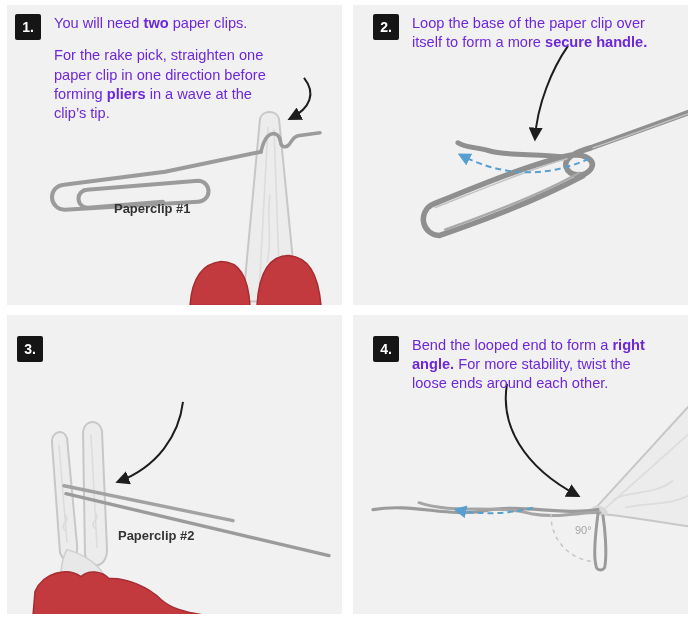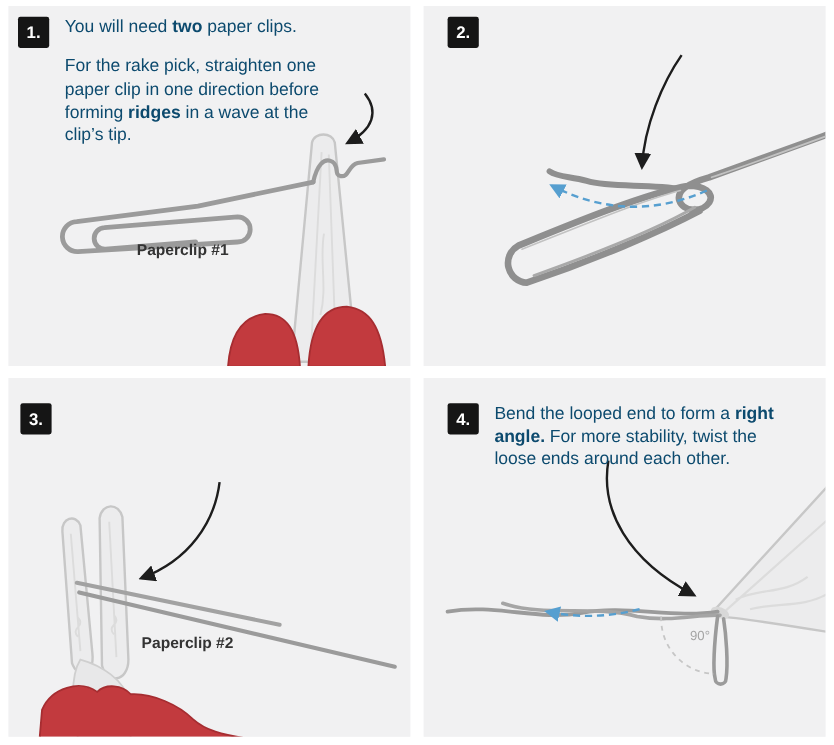--- a/index.html
+++ b/index.html
@@ -15,21 +15,21 @@
   .caption{position:relative;z-index:2;display:flex;align-items:flex-start;}
   .panel--1 .caption{padding:9px 8px 0 8px;}
   .panel--2 .caption{padding:9px 6px 0 20px;}
   .panel--3 .caption{padding:21px 8px 0 10px;}
   .panel--4 .caption{padding:21px 6px 0 20px;}
   .badge{
     width:26px;height:26px;flex:0 0 auto;background:#151515;color:#ffffff;
     font-size:14px;font-weight:bold;display:flex;align-items:center;justify-content:center;
     border-radius:2px;
   }
-  .texts{margin-left:13px;color:#0c4a6e;font-size:14.6px;line-height:1.32;}
+  .texts{margin-left:13px;color:#6d28d9;font-size:14.6px;line-height:1.32;}
   .panel--1 .texts{width:232px;}
   .panel--2 .texts{width:258px;}
   .panel--3 .texts{width:254px;}
   .panel--4 .texts{width:254px;}
   .texts p{margin:0;}
   .texts p + p{margin-top:13px;}
   .texts b{font-weight:bold;}
   svg text.clip-label{font-family:"Liberation Sans", sans-serif;font-size:13px;font-weight:bold;fill:#333333;}
   svg text.angle-label{font-family:"Liberation Sans", sans-serif;font-size:11px;fill:#a5a5a5;}
 </style>
@@ -63,38 +63,41 @@
         <path d="M 254,147 L 158,167 L 57,180 A 12.5 12.5 0 0 0 58,205 L 191,197 A 10.5 10.5 0 0 0 191,176 L 80,185 A 9 9 0 0 0 81,203 L 156,197" fill="none" stroke="#9b9b9b" stroke-width="4" stroke-linecap="round" stroke-linejoin="round"></path>
         <path d="M 254,147 C 257,133 263,126 270,130 C 276,134 271,141 277,142 C 284,143 283,133 291,131 L 313,128" fill="none" stroke="#9b9b9b" stroke-width="3.5" stroke-linecap="round"></path>
       </g>
       <path d="M 297,73 C 309,88 304,103 283,114" fill="none" stroke="#1d1d1d" stroke-width="2" marker-end="url(#mk-black)"></path>
       <text class="clip-label" x="107" y="208">Paperclip #1</text>
     </svg>
     <div class="caption">
       <div class="badge">1.</div>
       <div class="texts">
         <p><span>You will need </span><b>two</b><span> paper clips.</span></p>
-        <p><span>For the rake pick, straighten one paper clip in one direction before forming </span><b>ridges</b><span> in a wave at the clip’s tip.</span></p>
+        <p><span>For the rake pick, straighten one paper clip in one direction before forming </span><b>pliers</b><span> in a wave at the clip’s tip.</span></p>
       </div>
     </div>
   </section>
 
   <section class="panel panel--2">
     <svg class="illu" viewBox="0 0 335 300" preserveAspectRatio="none">
       <g>
         <path d="M 340,106 C 302,120 263,134 238,143 C 220,148 211,154 213,162 C 216,172 232,173 238,164 C 243,156 233,150 221,150 C 185,156 118,184 79,200 A 16.5 16.5 0 0 0 86,231 C 142,212 196,189 230,171" fill="none" stroke="#8f8f8f" stroke-width="5.5" stroke-linecap="round" stroke-linejoin="round"></path>
         <path d="M 216,153 C 186,148 156,152 136,146 C 122,142 112,143 105,138" fill="none" stroke="#8f8f8f" stroke-width="5" stroke-linecap="round"></path>
         <path d="M 92,225 C 145,206 195,186 226,168" fill="none" stroke="#a9a9a9" stroke-width="2.4" stroke-linecap="round"></path>
         <path d="M 340,107 C 302,121 264,135 240,143 M 82,203 C 130,184 180,163 214,154" fill="none" stroke="#c2c2c2" stroke-width="1.4" stroke-linecap="round"></path>
       </g>
       <path d="M 236,154 Q 171,183 107,150" fill="none" stroke="#569fd0" stroke-width="2" stroke-dasharray="6,4" marker-end="url(#mk-blue)"></path>
       <path d="M 215,41 C 199,64 184,100 182,134" fill="none" stroke="#1d1d1d" stroke-width="2" marker-end="url(#mk-black)"></path>
     </svg>
     <div class="caption">
       <div class="badge">2.</div>
+      <div class="texts">
+        <p><span>Loop the base of the paper clip over itself to form a more </span><b>secure handle.</b></p>
+      </div>
     </div>
   </section>
 
   <section class="panel panel--3">
     <svg class="illu" viewBox="0 0 335 300" preserveAspectRatio="none">
       <g>
         <path d="M 45,128 C 44,117 56,113 60,123 L 70,230 C 72,248 58,252 53,238 Z" fill="#ececed" stroke="#c7c7c7" stroke-width="2"></path>
         <path d="M 76,117 C 78,104 92,104 95,116 L 100,235 C 100,254 82,256 78,240 Z" fill="#ececed" stroke="#c7c7c7" stroke-width="2"></path>
         <path d="M 52,130 L 60,228 M 84,120 L 90,233 M 58,200 q 4,4 0,8 q -4,4 0,8 M 88,198 q 4,4 0,8 q -4,4 0,8" fill="none" stroke="#dcdcdc" stroke-width="1.6"></path>
         <path d="M 60,235 C 78,240 96,252 100,268 L 102,301 L 58,301 C 52,270 52,248 60,235 Z" fill="#e8e8e9" stroke="#cfcfcf" stroke-width="1.5"></path>

